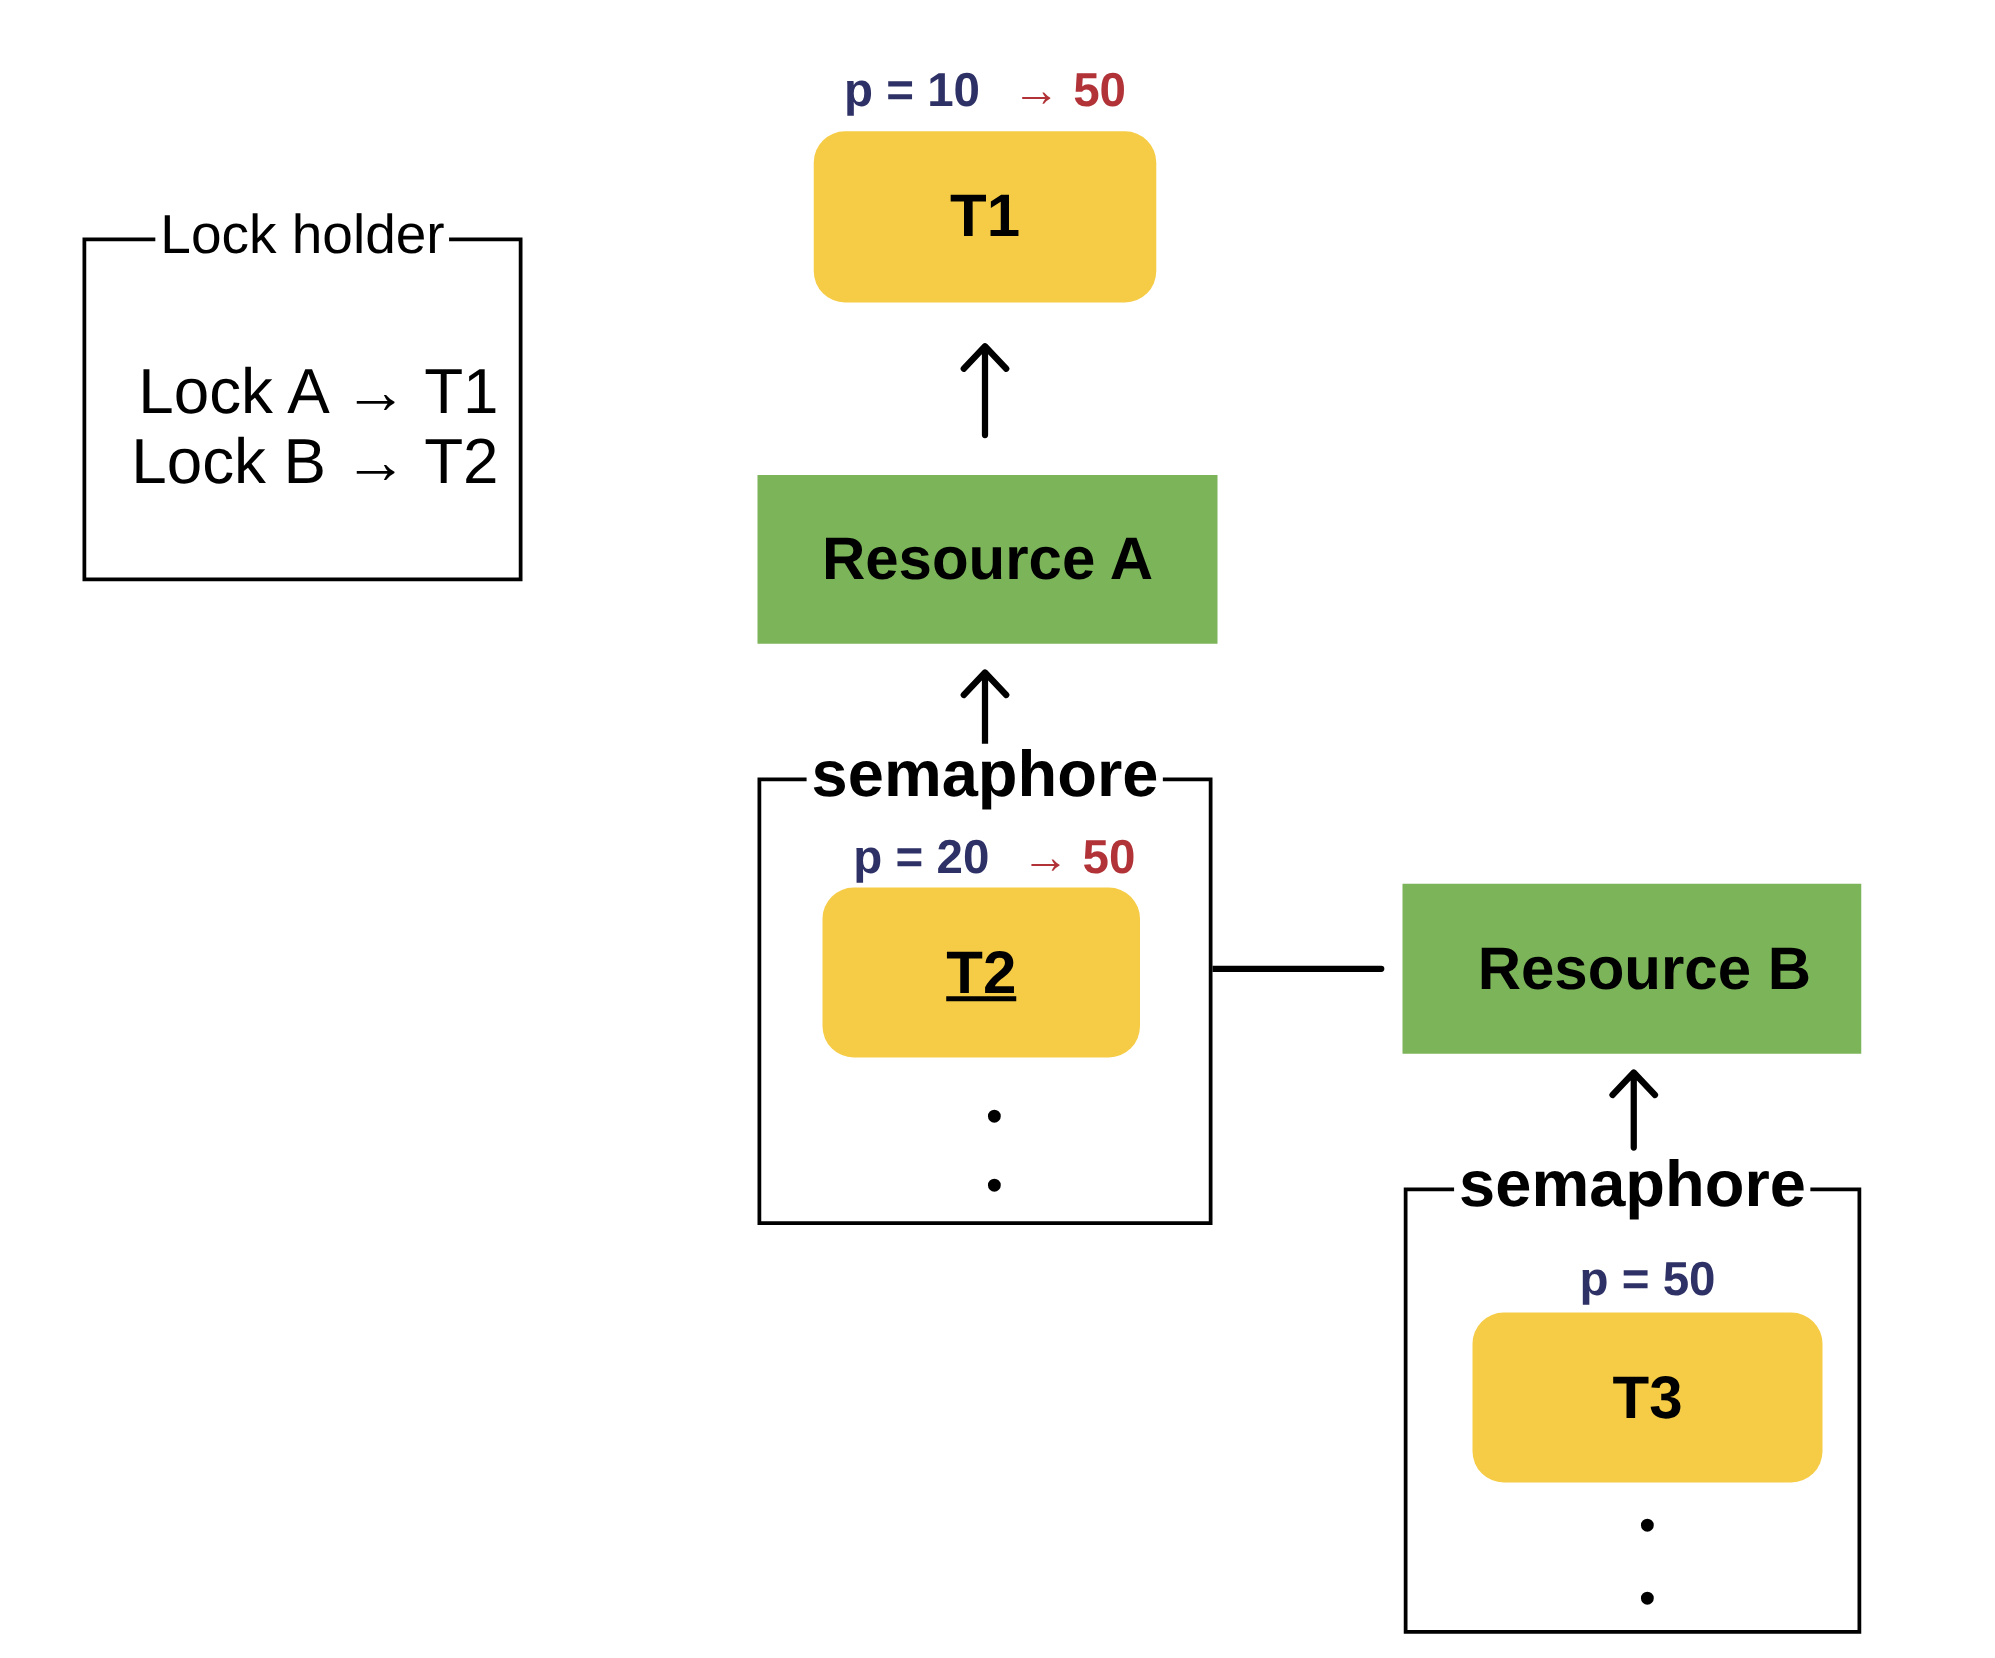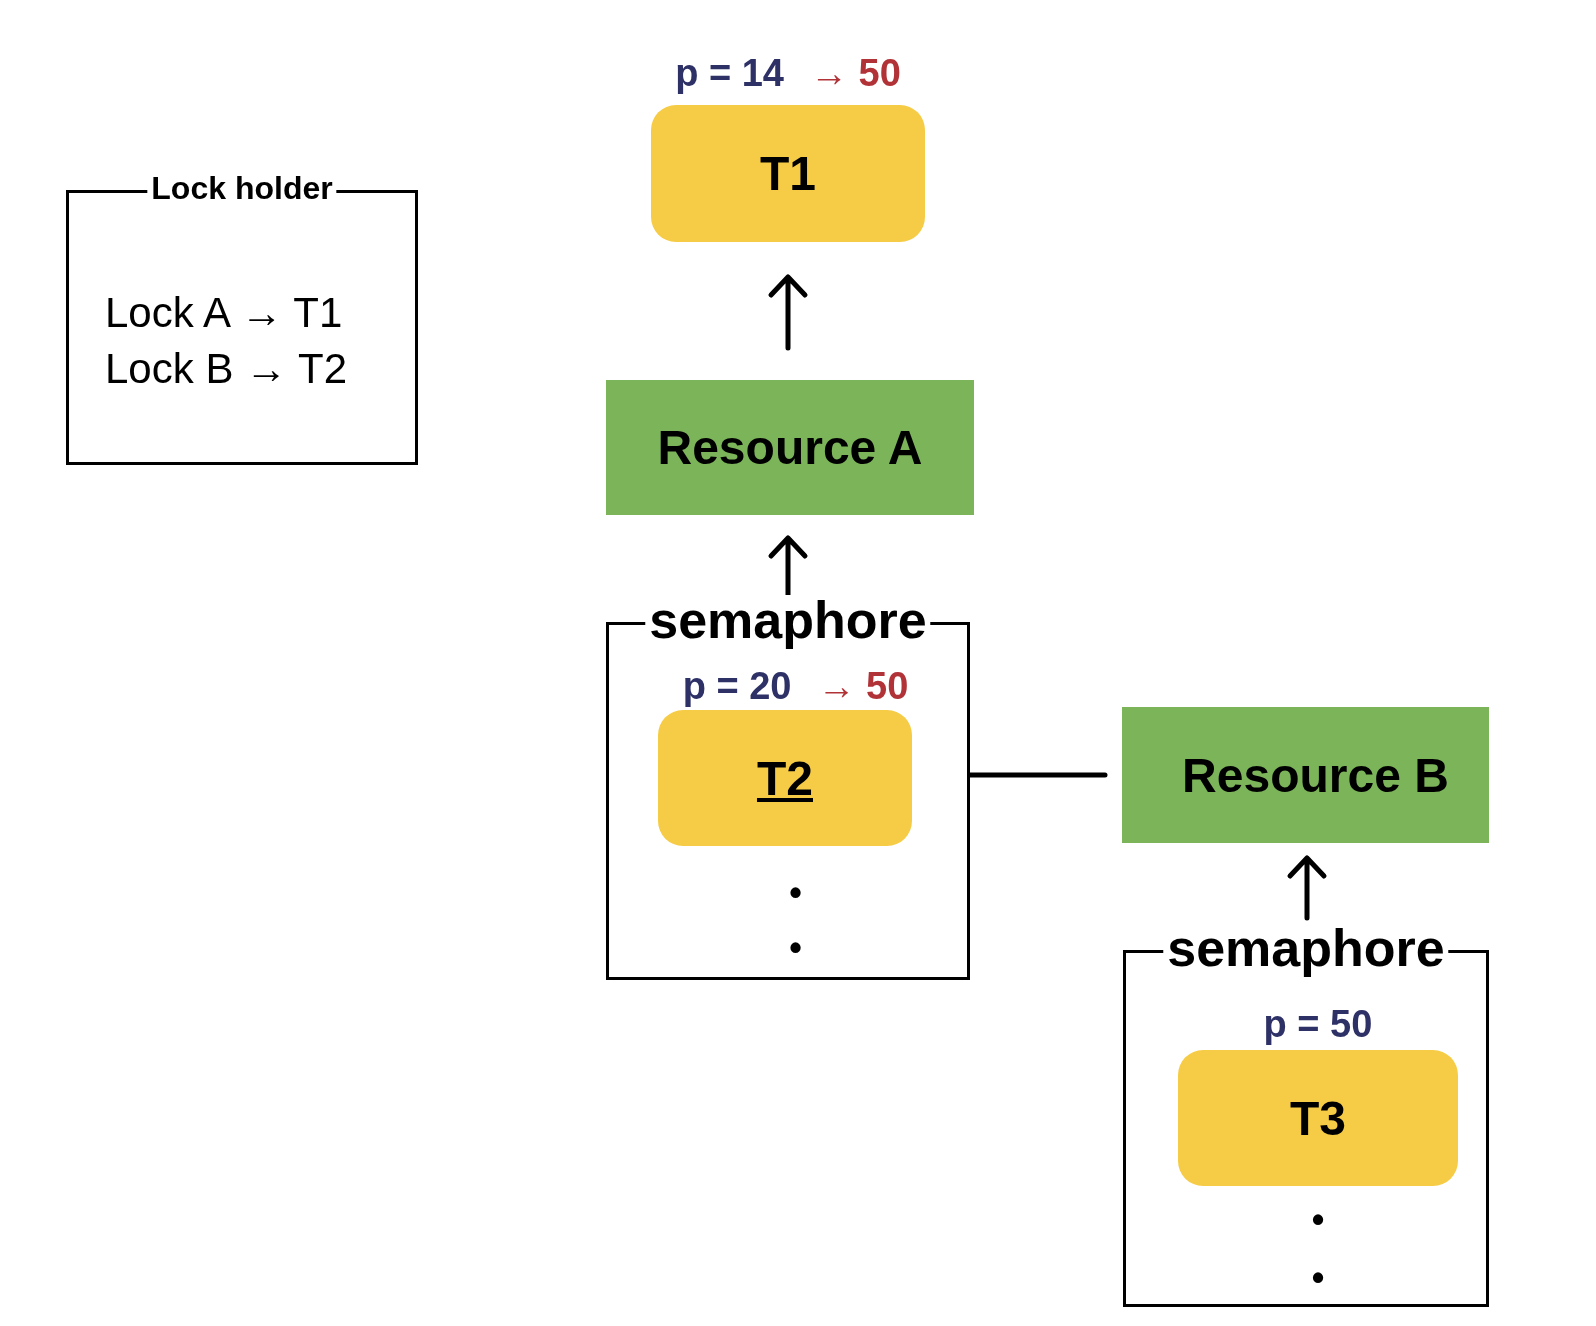--- a/index.html
+++ b/index.html
@@ -23,30 +23,31 @@
   .legend {
     position: absolute;
     top: -30px;
     left: 50%;
     transform: translateX(-50%);
     background: #fff;
     padding: 0 4px;
     white-space: nowrap;
     line-height: 50px;
   }
-  .legend.lock-title { font-size: 32px; font-weight: bold; }
+  .legend.lock-title { font-size: 44px; font-weight: normal; }
   .legend.sem-title  { font-size: 52px; font-weight: 600; }
 
   .lock-entries {
     position: absolute;
     left: 36px;
     top: 92px;
-    font-size: 42px;
+    font-size: 51px;
     line-height: 56px;
     white-space: nowrap;
+    text-align: right;
   }
 
   
   .node {
     position: absolute;
     display: flex;
     align-items: center;
     justify-content: center;
     font-size: 48px;
     font-weight: bold;
@@ -105,21 +106,21 @@
 
   <div class="frame" style="left:66px; top:190px; width:352px; height:275px;">
     <span class="legend lock-title">Lock holder</span>
     <div class="lock-entries">
       <div>Lock A → T1</div>
       <div>Lock B → T2</div>
     </div>
   </div>
 
   <div class="plabel" style="left:651px; top:50px; width:274px;">
-    <span class="pbase">p = 14</span><span class="pboost">→ 50</span>
+    <span class="pbase">p = 10</span><span class="pboost">→ 50</span>
   </div>
   <div class="node task" style="left:651px; top:105px; width:274px; height:137px;">
     <span>T1</span>
   </div>
 
   <div class="node resource" style="left:606px; top:380px; width:368px; height:135px;">
     <span>Resource A</span>
   </div>
 
   <div class="frame" style="left:606px; top:622px; width:364px; height:358px;">

